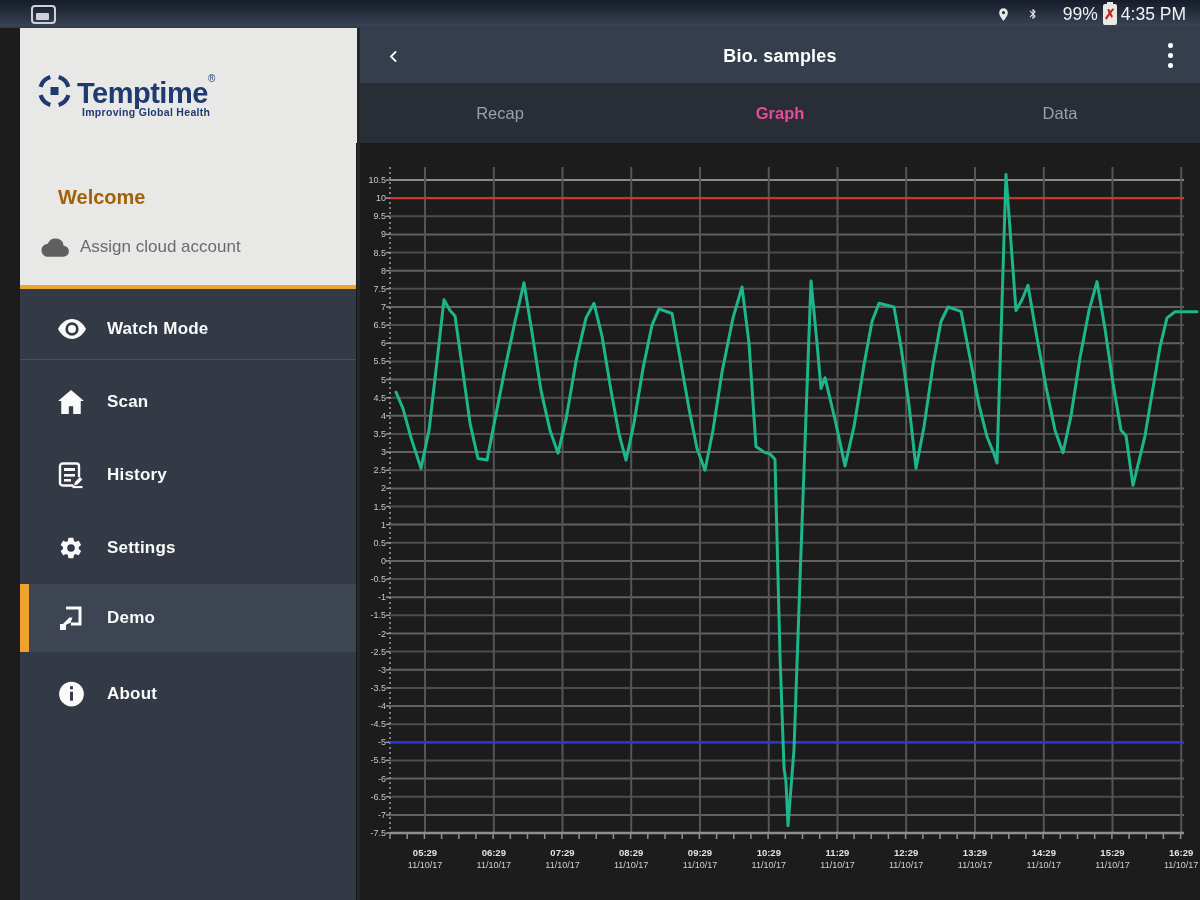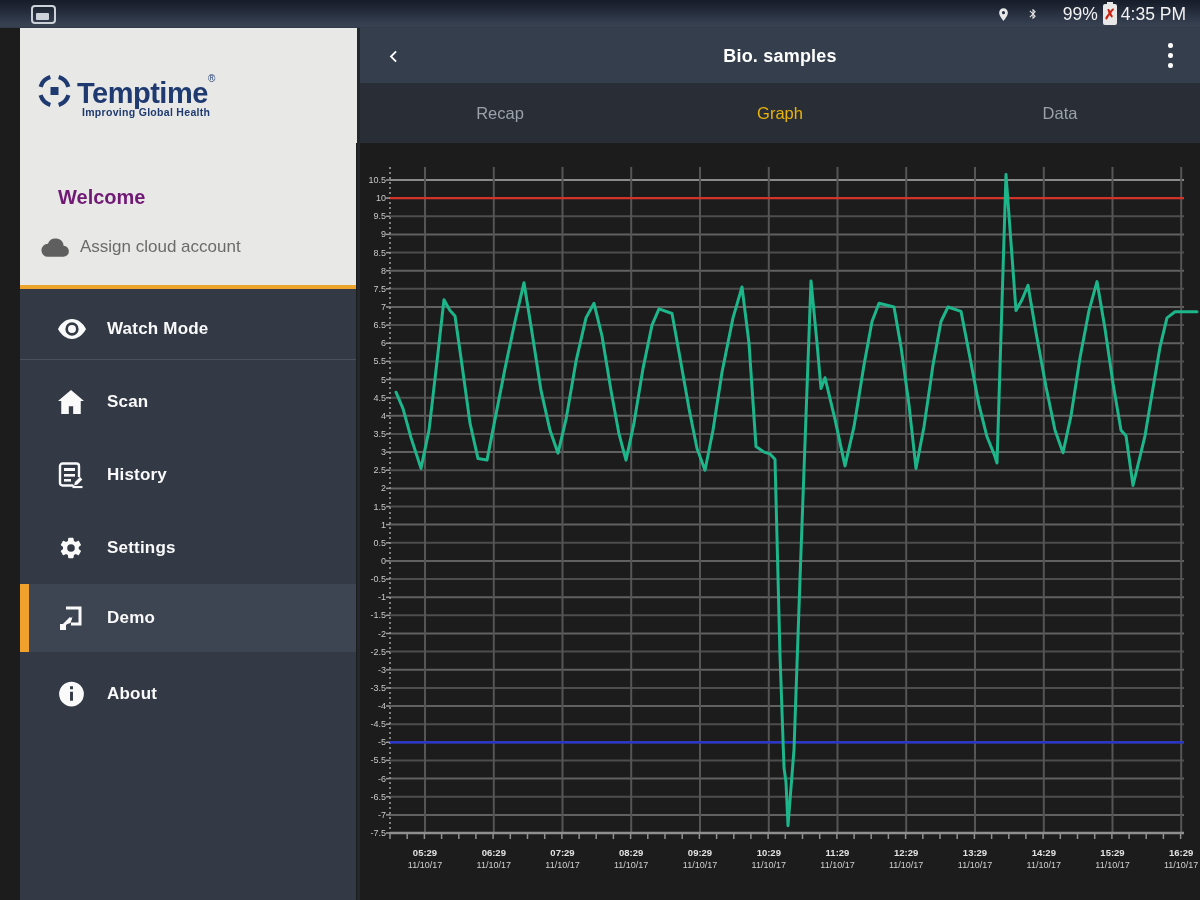--- a/index.html
+++ b/index.html
@@ -17,35 +17,35 @@
 #sidehead{position:absolute;left:0;top:0;width:100%;height:257px;background:#e8e8e7;}
 #orange{position:absolute;left:0;top:257px;width:100%;height:4px;background:#eda42c;}
 #sideedge{position:absolute;left:357px;top:28px;width:3px;height:872px;background:#23272e;z-index:5;}
 .mitem{position:absolute;left:0;width:357px;height:73px;color:#fafafa;font-size:17px;font-weight:bold;}
 .mitem .ic{position:absolute;left:38px;top:50%;transform:translateY(-50%);}
 .mitem .tx{position:absolute;left:87px;top:50%;transform:translateY(-50%);letter-spacing:.2px;}
 #demo{background:#3d4452;}
 #demobar{position:absolute;left:0;top:0;width:9px;height:100%;background:#f0a12c;}
 #msep{position:absolute;left:0;top:331px;width:357px;height:1px;background:#4a515c;}
 
-#welcome{position:absolute;left:38px;top:158px;color:#701a75;font-size:20px;font-weight:bold;}
+#welcome{position:absolute;left:38px;top:158px;color:#a16207;font-size:20px;font-weight:bold;}
 #assign{position:absolute;left:60px;top:209px;color:#6b6b6b;font-size:17px;}
 #cloud{position:absolute;left:21px;top:210px;}
 
 #logo{position:absolute;left:16px;top:38px;}
 
 #appbar{position:absolute;left:360px;top:28px;width:840px;height:55px;background:#343e4c;}
 #appbar .title{position:absolute;left:0;width:100%;top:50%;transform:translateY(-50%);
  text-align:center;color:#fff;font-size:18px;font-weight:bold;letter-spacing:.2px;}
 #back{position:absolute;left:22px;top:17px;}
 #dots{position:absolute;right:28px;top:15px;width:4px;}
 #dots i{display:block;width:4.5px;height:4.5px;border-radius:50%;background:#fff;margin-bottom:5.5px;}
 #tabs{position:absolute;left:360px;top:83px;width:840px;height:60px;background:#282d36;display:flex;}
 #tabs .t{flex:1;display:flex;align-items:center;justify-content:center;color:#9aa1aa;font-size:16.5px;}
-#tabs .t.on{color:#eab308;font-weight:normal;}
+#tabs .t.on{color:#ec4899;font-weight:bold;}
 #chartwrap{position:absolute;left:356px;top:143px;width:844px;height:757px;background:#1c1c1c;}
 </style></head>
 <body>
 <div id="status">
   <div id="shot"></div>
   <div class="right">
     <svg width="15" height="19" viewBox="0 0 24 24">
         <path fill="#e8e8e8" d="M12 2C8.1 2 5 5.1 5 9c0 5.2 7 13 7 13s7-7.8 7-13c0-3.9-3.1-7-7-7zm0 9.5A2.5 2.5 0 1 1 12 6.5a2.5 2.5 0 0 1 0 5z"></path>
       </svg>
     <span class="g10"></span>

